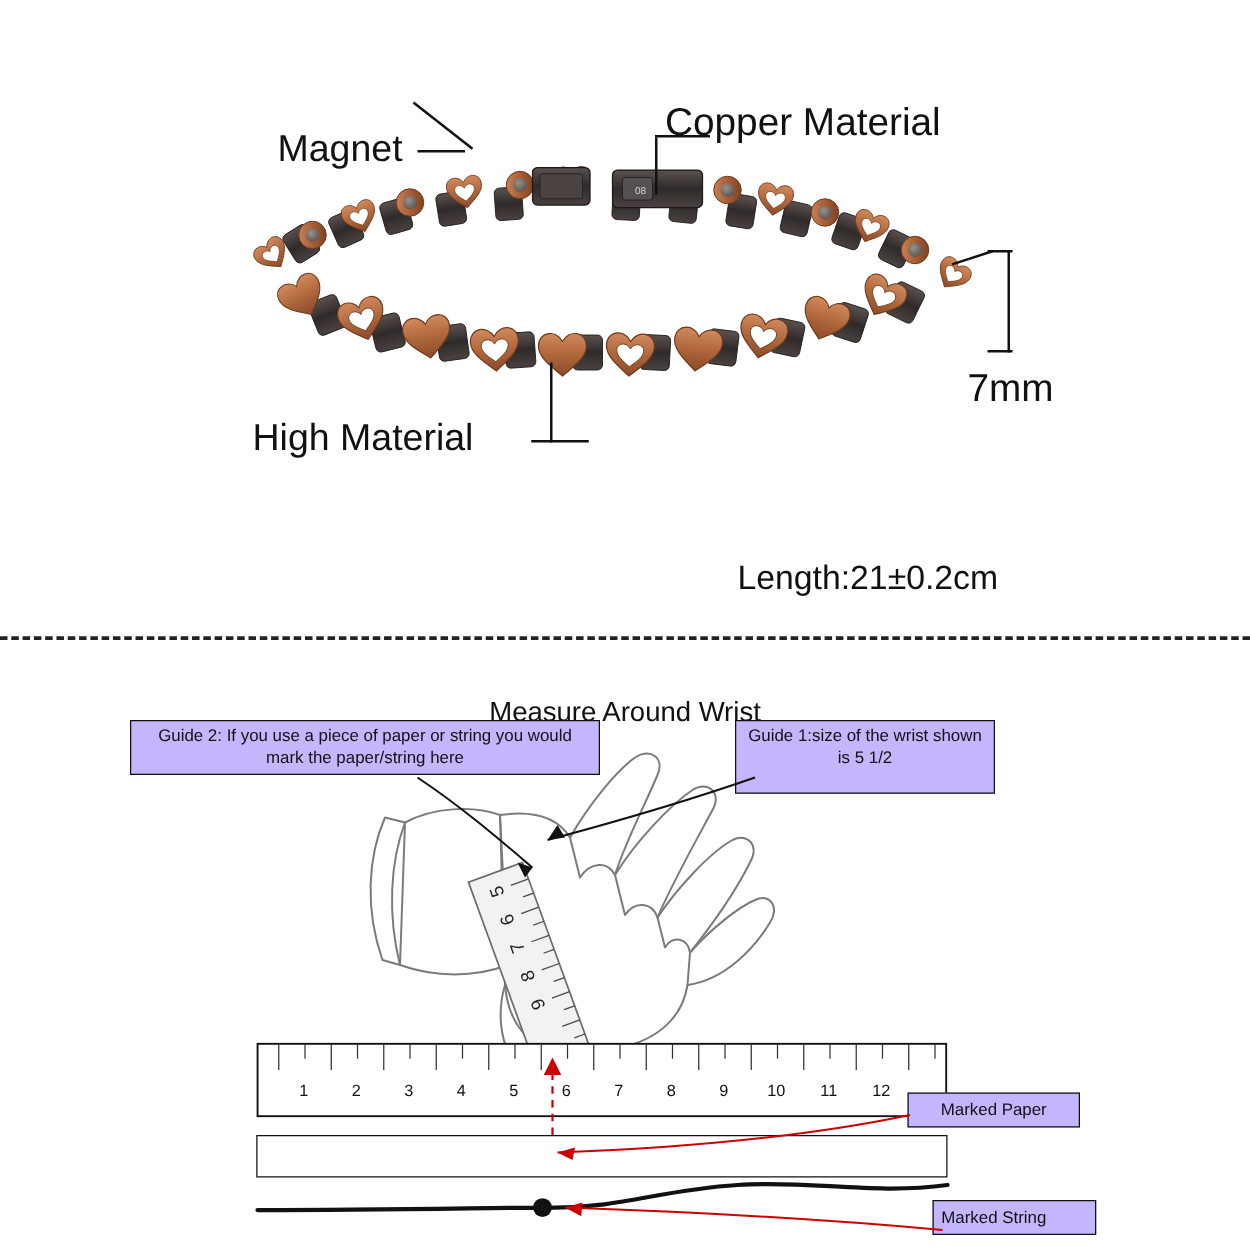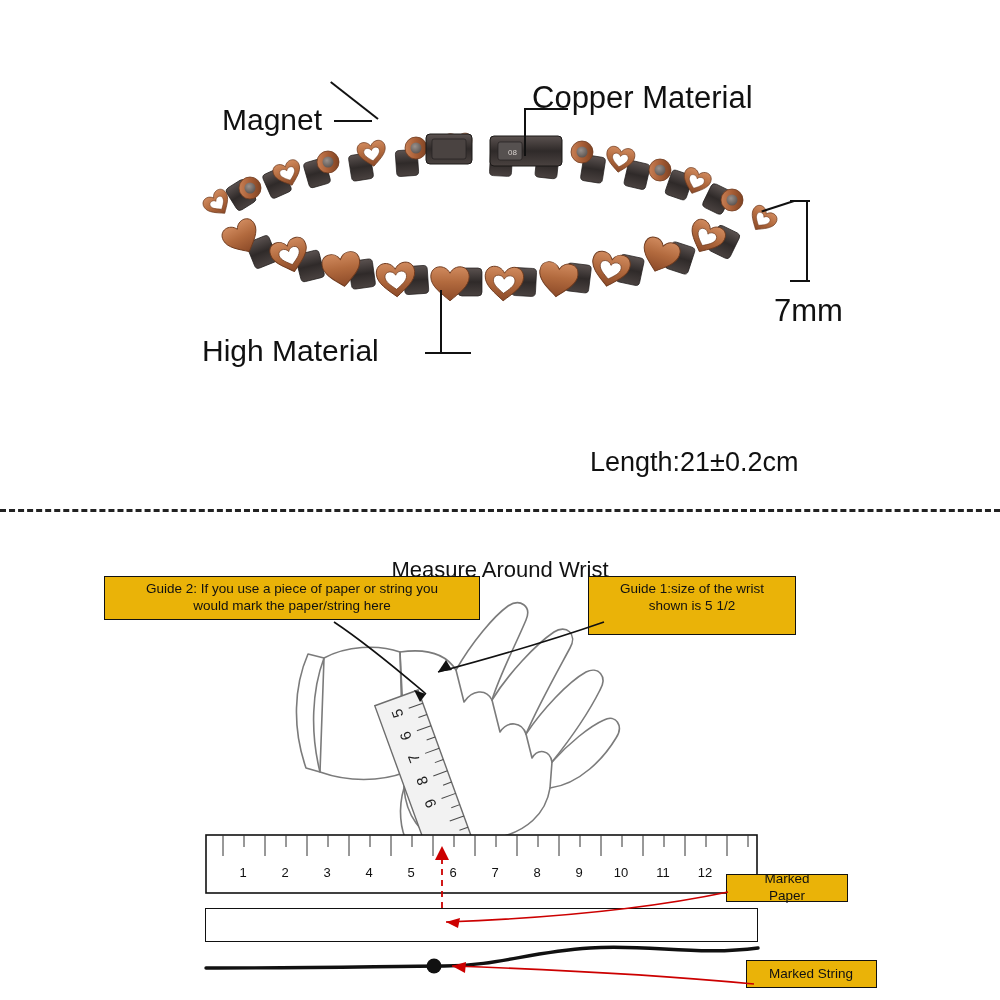--- a/index.html
+++ b/index.html
@@ -90,39 +90,39 @@
     width: 1000px;
     text-align: center;
     font-size: 22px;
     color: #111;
     margin-top: 19px;
   }
 
   .callout-box {
     position: absolute;
     border: 1px solid #111;
-    background: #eab308;
+    background: #c4b5fd;
     font-size: 13.5px;
     line-height: 1.25;
     color: #111;
     text-align: center;
-    padding: 4px 22px;
+    padding: 4px 6px;
     box-sizing: border-box;
   }
   #guide2-box {
     left: 104px; top: 64px;
     width: 376px; height: 44px;
   }
   #guide1-box {
     left: 588px; top: 64px;
     width: 208px; height: 59px; text-align: center;
   }
   #marked-paper-box {
     left: 726px; top: 362px;
-    width: 122px; height: 28px;
+    width: 138px; height: 28px;
     display: flex; align-items: center; justify-content: center;
     font-size: 13.5px;
   }
   #marked-string-box {
     left: 746px; top: 448px;
     width: 131px; height: 28px;
     display: flex; align-items: center; justify-content: flex-start;
     font-size: 13.5px;
   }
 

